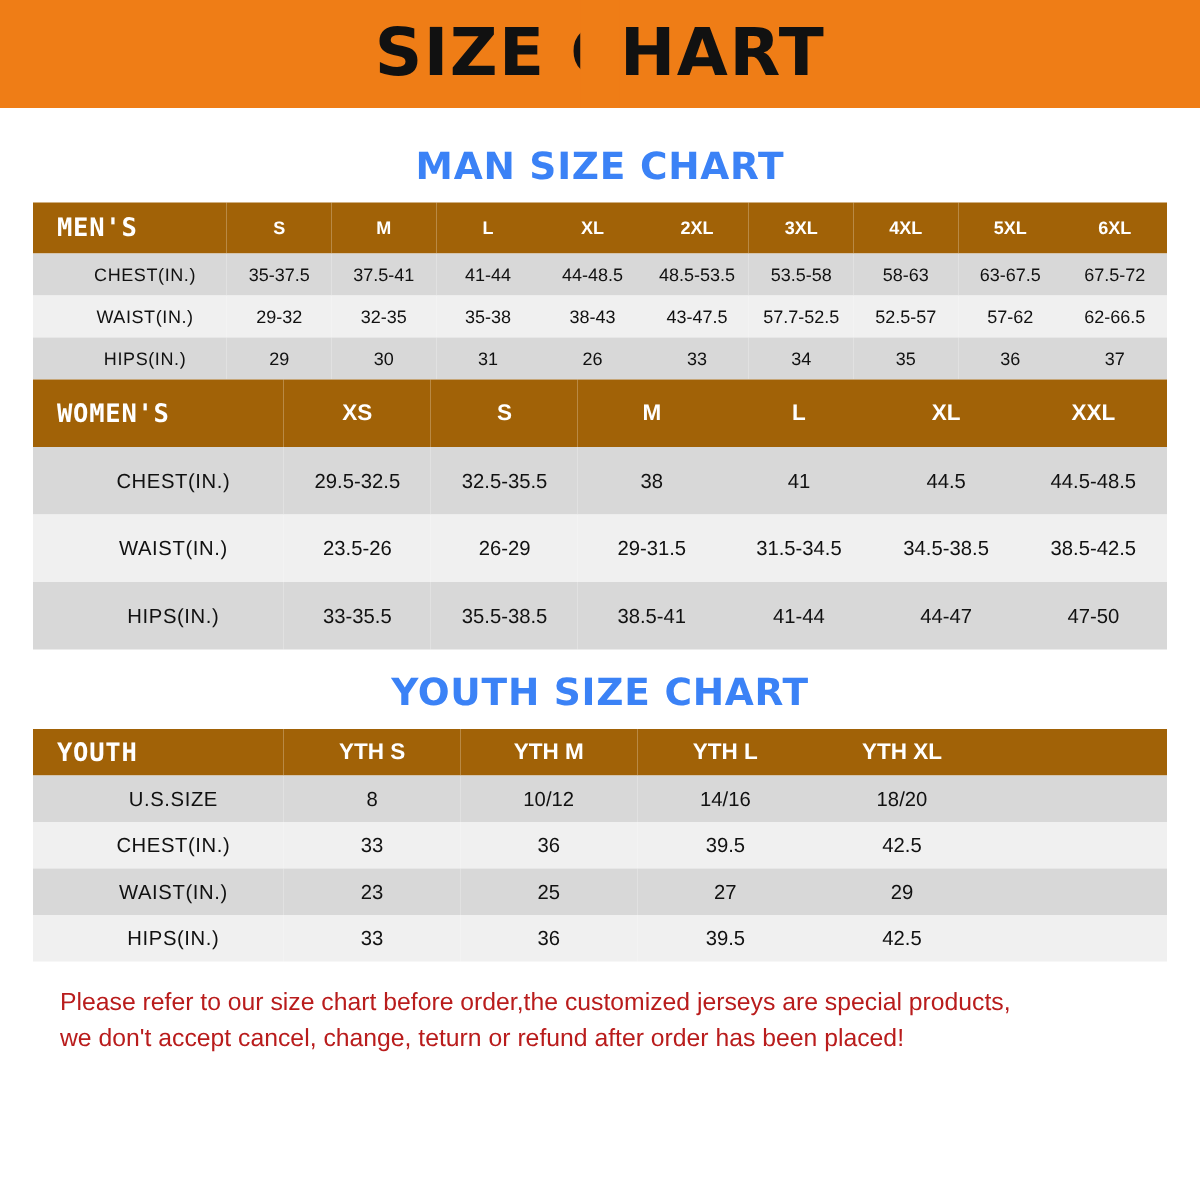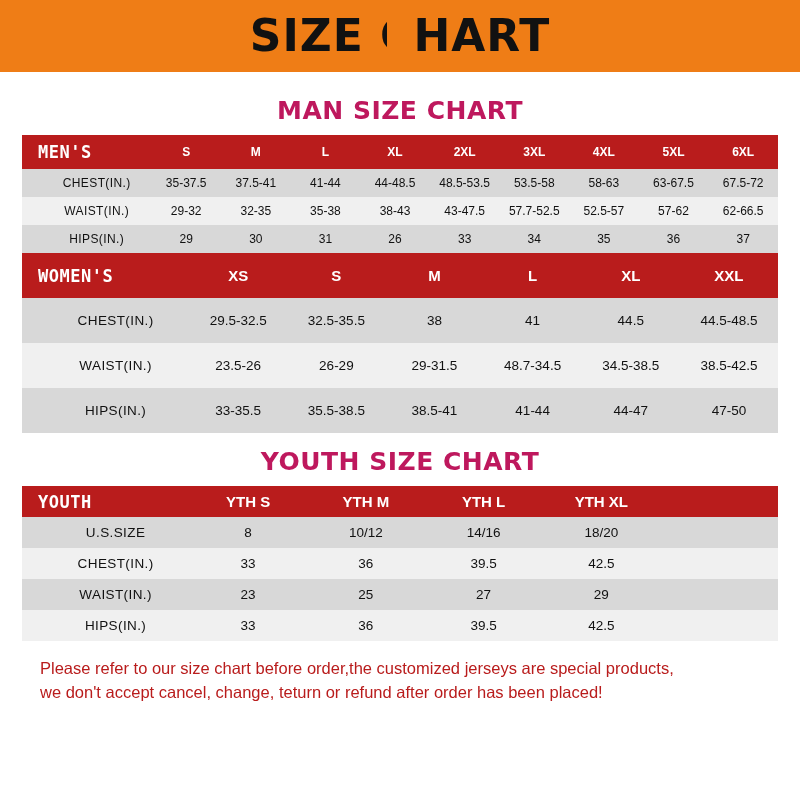--- a/index.html
+++ b/index.html
@@ -48,41 +48,41 @@
   }
   .content {
     padding: 10px 22px 0 22px;
     box-sizing: border-box;
   }
   .section-title {
     text-align: center;
     font-family: "DejaVu Sans", sans-serif;
     font-weight: bold;
     font-size: 25px;
-    color: #be185d;
+    color: #3b82f6;
     letter-spacing: 0.5px;
     margin: 14px 0 10px 0;
   }
   table.size-table {
     width: 100%;
     border-collapse: collapse;
     table-layout: fixed;
   }
   table.size-table th,
   table.size-table td {
     text-align: center;
     font-size: 12.5px;
     color: #111111;
     padding: 0;
     height: 28px;
     vertical-align: middle;
     white-space: nowrap;
   }
   table.size-table thead tr {
-    background: #b91c1c;
+    background: #a16207;
     margin-top: 38px;
   }
   table.size-table thead th {
     color: #ffffff;
     font-weight: bold;
     font-size: 14px;
     height: 34px;
   }
   table.size-table thead th.rowlabel-head {
     font-family: "DejaVu Sans Mono", monospace;
@@ -212,21 +212,21 @@
           <td>38</td>
           <td>41</td>
           <td>44.5</td>
           <td>44.5-48.5</td>
         </tr>
         <tr class="even">
           <td class="rowlabel">WAIST(IN.)</td>
           <td>23.5-26</td>
           <td>26-29</td>
           <td>29-31.5</td>
-          <td>48.7-34.5</td>
+          <td>31.5-34.5</td>
           <td>34.5-38.5</td>
           <td>38.5-42.5</td>
         </tr>
         <tr class="odd">
           <td class="rowlabel">HIPS(IN.)</td>
           <td>33-35.5</td>
           <td>35.5-38.5</td>
           <td>38.5-41</td>
           <td>41-44</td>
           <td>44-47</td>

